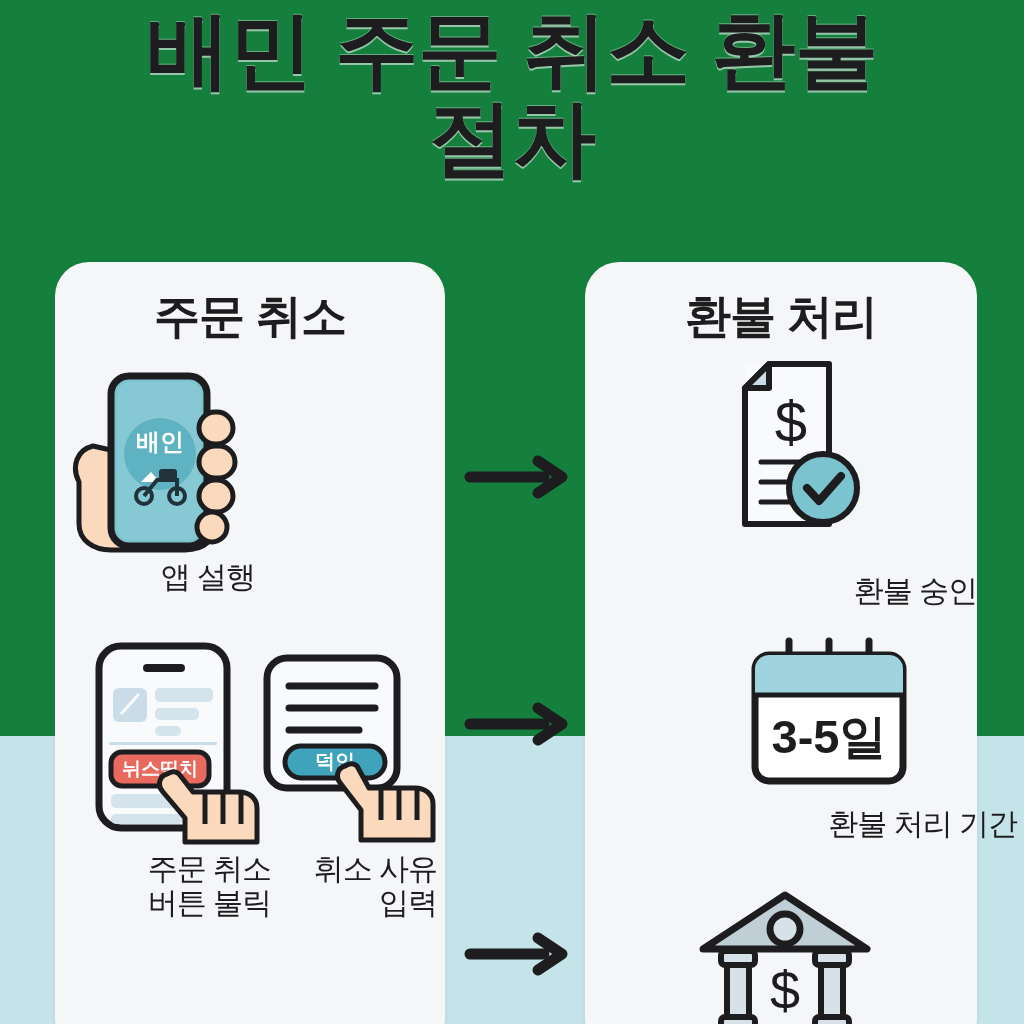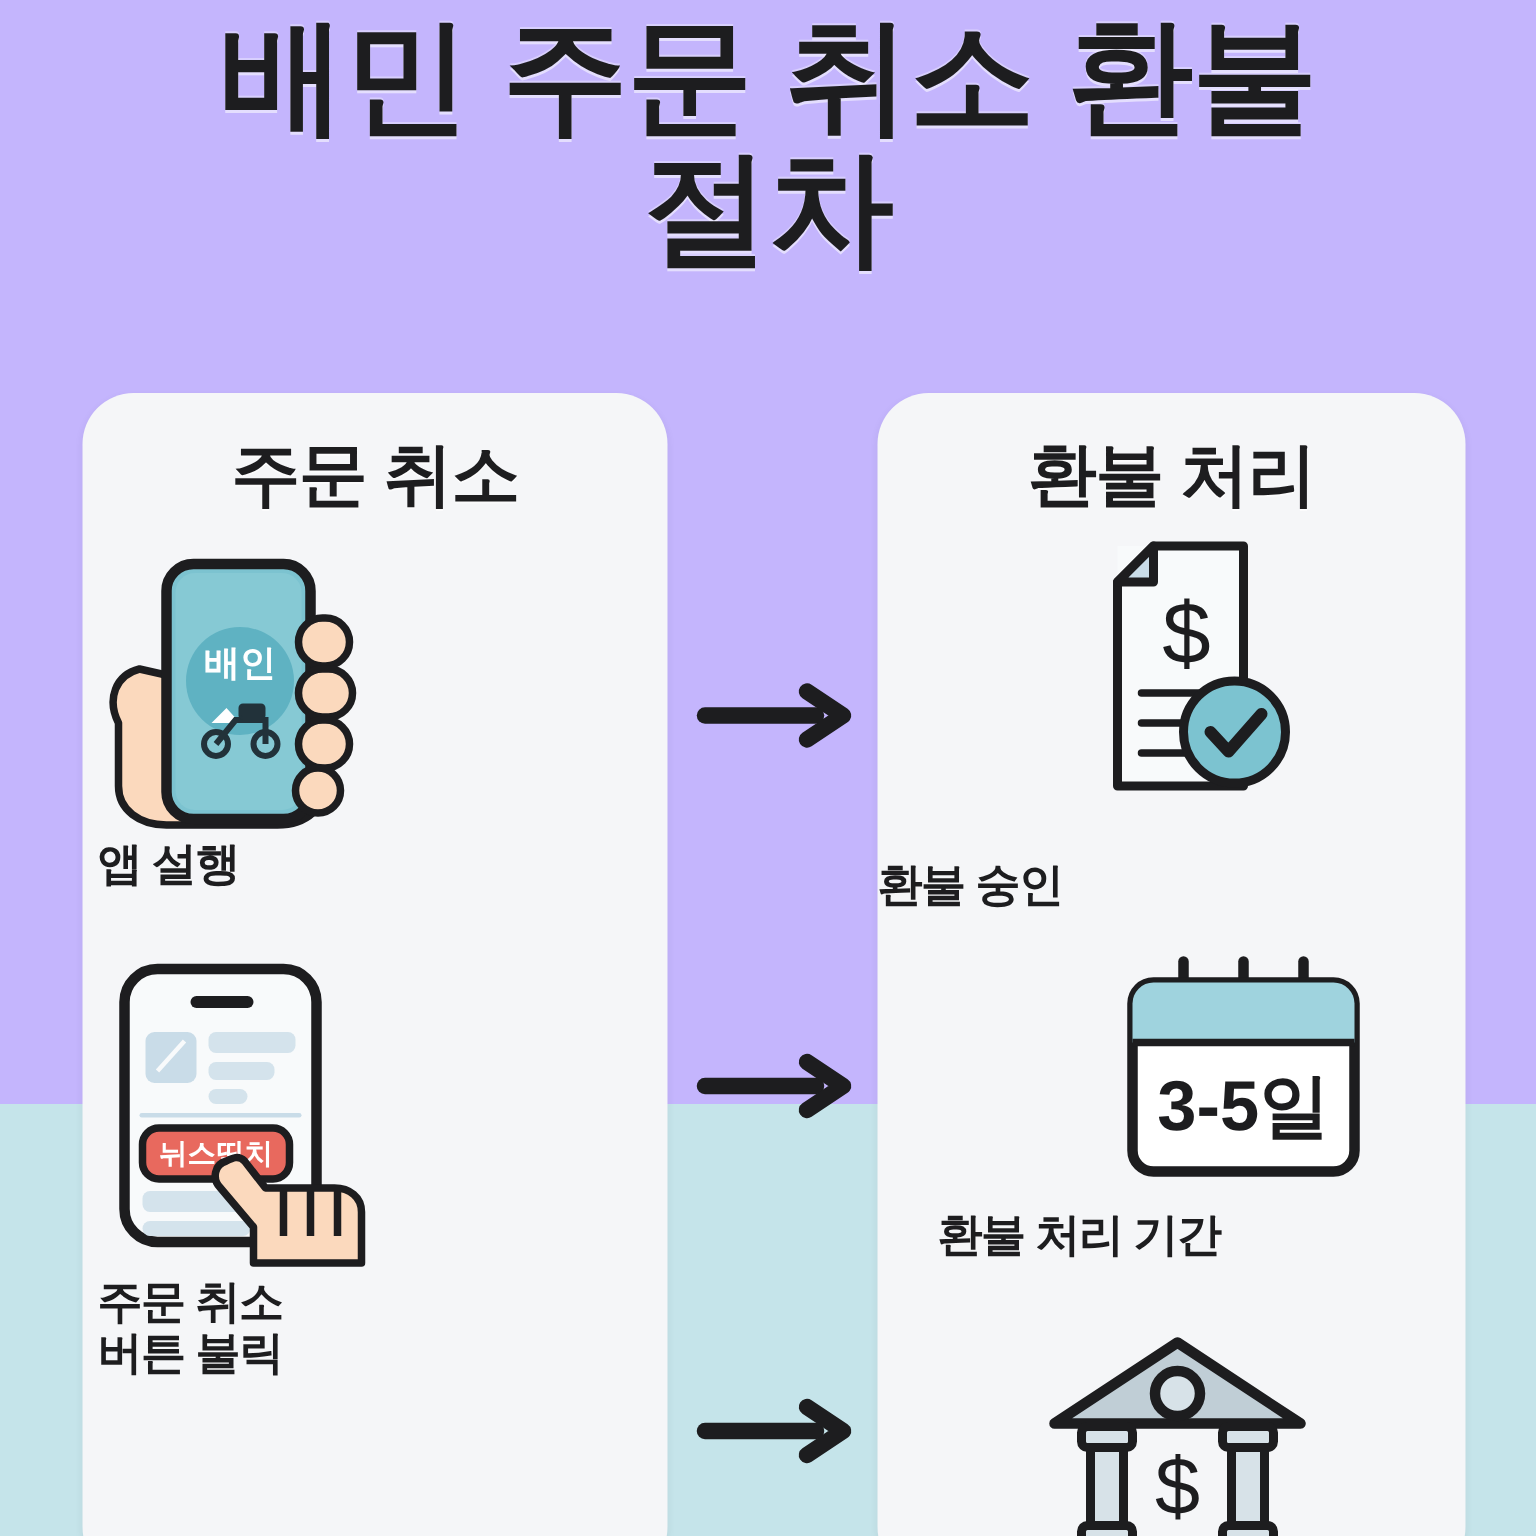--- a/index.html
+++ b/index.html
@@ -2,21 +2,21 @@
 <html><head>
 <meta charset="utf-8">
 <style>
   * { margin:0; padding:0; box-sizing:border-box; }
   html, body {
     width:1024px; height:1024px;
     font-family:"Liberation Sans","DejaVu Sans",sans-serif;
     background:#c5e4ea;
     overflow:hidden;
   }
-  #stage { position:relative; width:1024px; height:736px; background:#c4b5fd; }
+  #stage { position:relative; width:1024px; height:736px; background:#15803d; }
 
   
   .title {
     position:absolute; left:0; top:6px; width:1024px;
     text-align:center;
     font-size:84px; font-weight:bold; line-height:1.05;
     color:#1d1d1f; letter-spacing:-1px;
     text-shadow: 0 2px 0 rgba(255,255,255,.55), 0 -1px 0 rgba(255,255,255,.35);
   }
   .title .l2 { display:block;text-align:center; }
@@ -35,21 +35,21 @@
     position:absolute; top:24px; left:0; width:100%;
     text-align:center; font-size:46px; font-weight:bold; color:#1d1d1f;
     letter-spacing:-1px;
     text-shadow: 0 1px 0 rgba(255,255,255,.6);
   }
 
   
   .cell { position:absolute; }
   .cell-label {
     position:absolute; left:0; width:100%;
-    text-align:left; font-size:30px; font-weight:bold; color:#1d1d1f;
+    text-align:right; font-size:30px; font-weight:normal; color:#1d1d1f;
     line-height:1.12; letter-spacing:-1px;
   }
   .art { position:absolute; left:0; top:0;text-align:center; }
 
   
   .arrow { position:absolute; }
 
   svg { display:block; overflow:visible; }
 </style>
 </head>
@@ -93,21 +93,21 @@
             <rect x="134" y="92" width="36" height="32" rx="16"></rect>
             <rect x="134" y="126" width="34" height="32" rx="16"></rect>
             <rect x="132" y="158" width="30" height="30" rx="15"></rect>
           </g>
         </svg>
       </div>
       <div class="cell-label" style="top:206px;">앱 설행</div>
     </div>
 
 
-    <div class="cell" style="left:10px; top:380px; width:190px; height:300px;">
+    <div class="cell" style="left:26px; top:380px; width:190px; height:300px;">
       <div class="art">
         <svg width="190" height="190" viewBox="0 0 190 190">
           <rect x="18" y="4" width="128" height="182" rx="22" fill="#f8fafb" stroke="#1d1d1f" stroke-width="7"></rect>
           <rect x="62" y="22" width="42" height="8" rx="4" fill="#1d1d1f"></rect>
           <rect x="32" y="46" width="34" height="34" rx="6" fill="#c9dce8"></rect>
           <path d="M40 72 L58 52" stroke="#f8fafb" stroke-width="3"></path>
           <g fill="#d4e3ec">
             <rect x="74" y="46" width="58" height="14" rx="5"></rect>
             <rect x="74" y="66" width="44" height="12" rx="5"></rect>
             <rect x="74" y="84" width="26" height="10" rx="5"></rect>
@@ -130,20 +130,48 @@
             <path d="M160 152 L160 182" fill="none"></path>
           </g>
         </svg>
       </div>
       <div class="cell-label" style="top:210px;">
         <span>주문 취소</span><br>
         <span>버튼 불릭</span>
       </div>
     </div>
 
+    <div class="cell" style="left:192px; top:380px; width:190px; height:300px;">
+      <div class="art">
+        <svg width="190" height="190" viewBox="0 0 190 190">
+          <rect x="20" y="16" width="130" height="130" rx="20" fill="#f8fafb" stroke="#1d1d1f" stroke-width="7"></rect>
+          <g stroke="#1d1d1f" stroke-width="7" stroke-linecap="round">
+            <path d="M42 44 L128 44"></path>
+            <path d="M42 66 L128 66"></path>
+            <path d="M42 88 L112 88"></path>
+          </g>
+
+          <rect x="38" y="104" width="100" height="32" rx="16" fill="#3fa3bb" stroke="#1d1d1f" stroke-width="5"></rect>
+          <text x="88" y="126" text-anchor="middle" font-size="20" font-weight="bold" fill="#ffffff" font-family="'Liberation Sans',sans-serif">덕인</text>
+
+          <g fill="#fbd9bd" stroke="#1d1d1f" stroke-width="5" stroke-linejoin="round">
+            <path d="M98 124 C90 126 88 136 94 142 L114 168 L114 198
+                     L186 198 L186 162 C186 152 178 146 168 146 L122 146 L110 124
+                     C106 120 102 122 98 124 Z"></path>
+            <path d="M134 148 L134 178" fill="none"></path>
+            <path d="M152 148 L152 178" fill="none"></path>
+            <path d="M170 148 L170 178" fill="none"></path>
+          </g>
+        </svg>
+      </div>
+      <div class="cell-label" style="top:210px;">
+        <span>휘소 사유</span><br>
+        <span>입력</span>
+      </div>
+    </div>
   </section>
 
   <section class="panel" id="panel-right">
     <div class="panel-title">환불 처리</div>
 
     <div class="cell" style="left:0; top:92px; width:392px; height:260px;">
       <div class="art" style="left:126px;">
         <svg width="160" height="190" viewBox="0 0 160 190">
           <path d="M34 10 L118 10 L118 170 L34 170 Z" fill="#f8fafb"></path>
           <path d="M58 10 L118 10 L118 170 L34 170 L34 34 Z" fill="#f8fafb" stroke="#1d1d1f" stroke-width="6" stroke-linejoin="round"></path>

